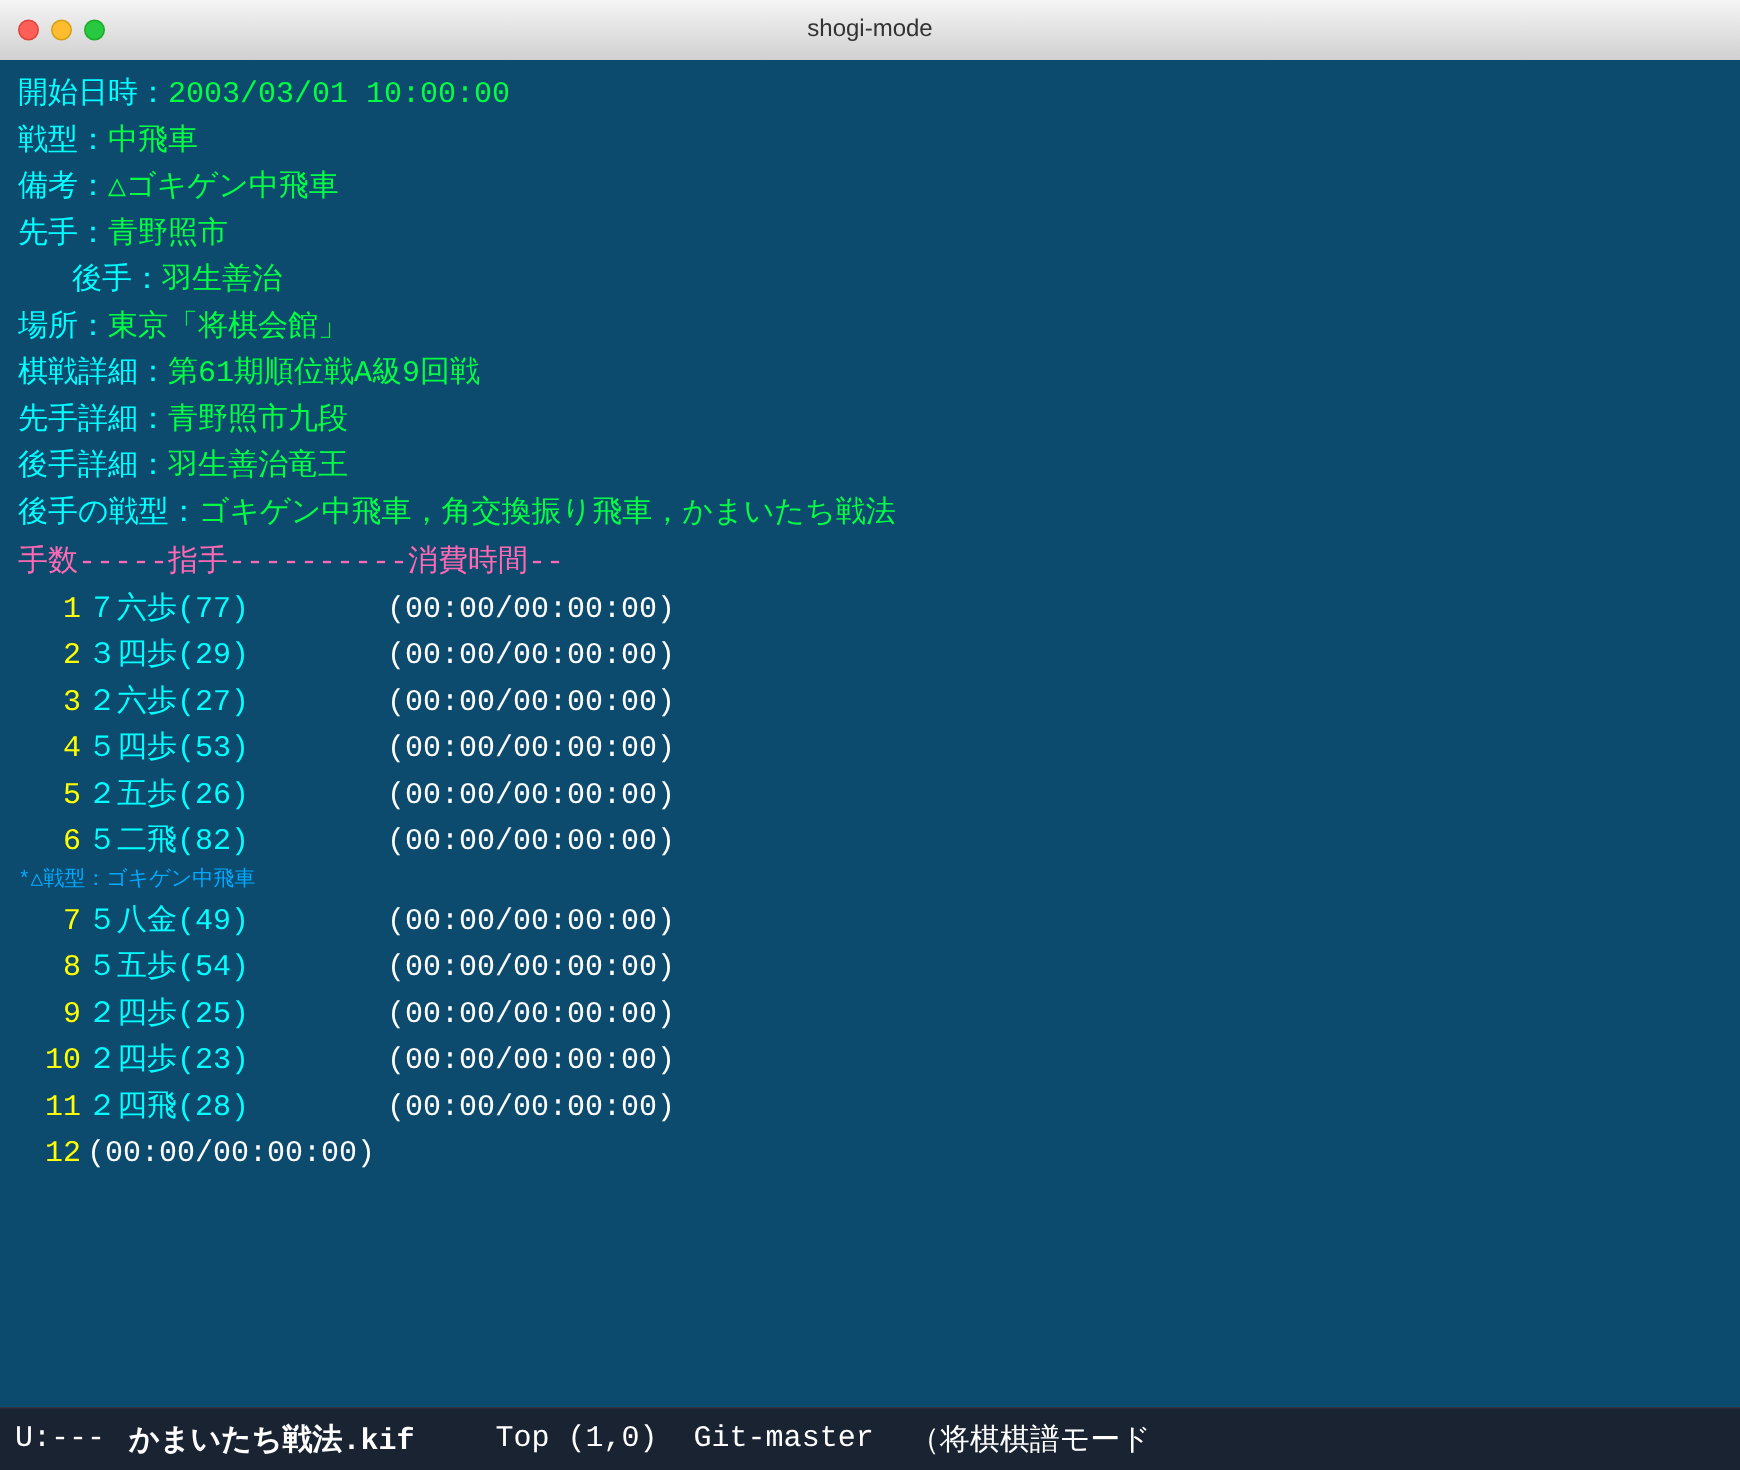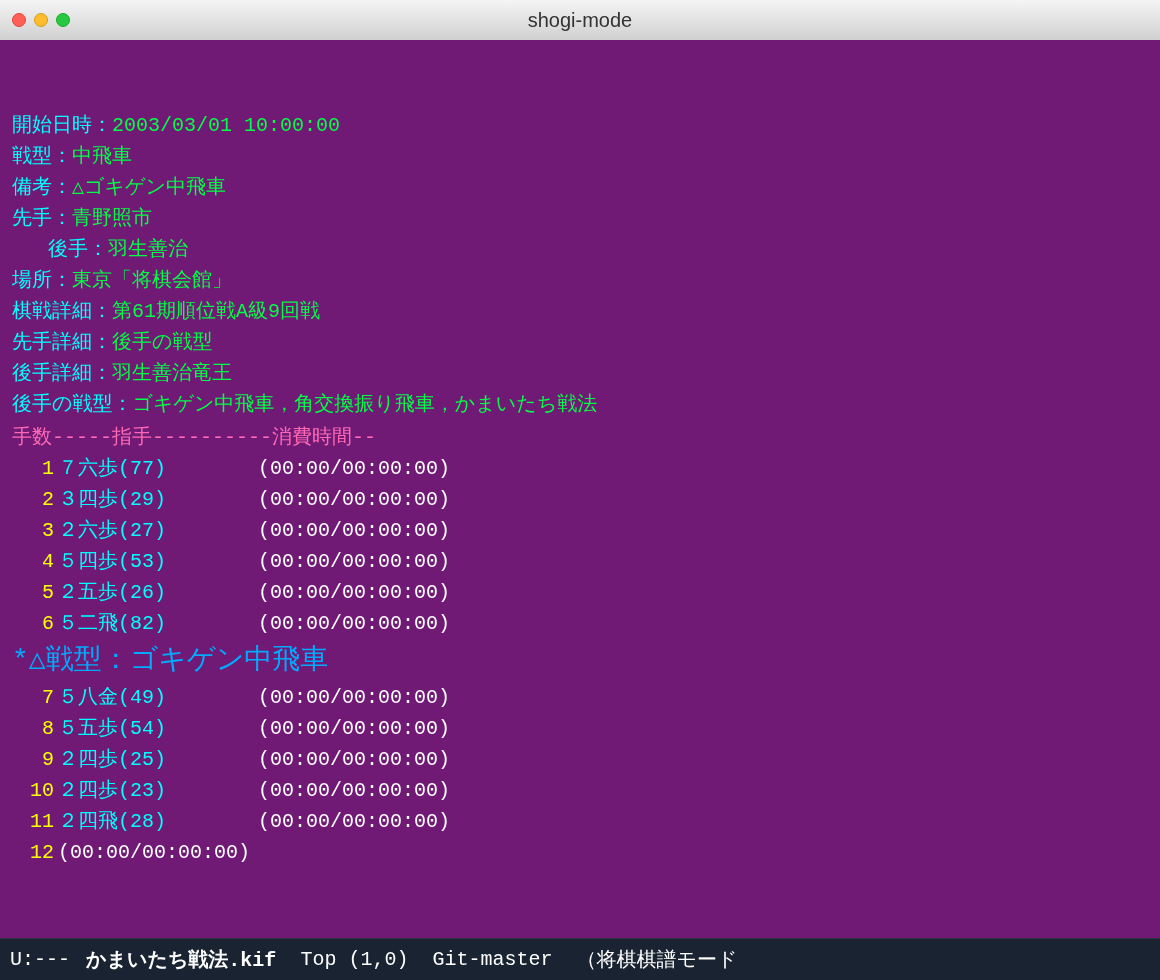--- a/index.html
+++ b/index.html
@@ -32,32 +32,31 @@
     .window-btn {
       width: 14px;
       height: 14px;
       border-radius: 50%;
       cursor: pointer;
     }
     .btn-close { background: #ff5f57; border: 1px solid #e0443e; }
     .btn-min { background: #febc2e; border: 1px solid #d4a017; }
     .btn-max { background: #28c840; border: 1px solid #1aab29; }
     #title-text {
-      font-size: 20px;
+      font-size: 16px;
       color: #333;
       font-family: -apple-system, BlinkMacSystemFont, sans-serif;
     }
     #main-content {
       flex: 1;
-      background: #701a75;
+      background: #0c4a6e;
       padding: 8px 12px;
       overflow: hidden;
       display: flex;
       flex-direction: column;
-      justify-content: center;
     }
     .info-line {
       font-size: 20px;
       line-height: 1.55;
       white-space: nowrap;
     }
     
     #moves-section {
       margin-top: 2px;
     }
@@ -80,41 +79,41 @@
     }
     .move-detail {
       color: #00ffff;
       width: 200px;
     }
     .move-time {
       color: #ffffff;
     }
     .annotation-line {
       color: #00aaff;
-      font-size: 28px;
+      font-size: 14px;
       line-height: 1.55;
     }
     #status-bar {
       background: #1a2332;
       border-top: 1px solid #334;
       height: 42px;
       display: flex;
       align-items: center;
       padding: 0 10px;
       flex-shrink: 0;
       gap: 0;
     }
     .status-item {
       font-size: 20px;
       color: #ffffff;
       font-family: 'Courier New', Courier, monospace;
     }
     .status-u { color: #ffffff; margin-right: 16px; }
     .status-filename { color: #ffffff; font-weight: bold; margin-right: 24px; }
-    .status-pos { color: #ffffff; margin-right: 24px; }
+    .status-pos { color: #ffffff; margin-right: 24px; margin-left: 30px; }
     .status-branch { color: #ffffff; margin-right: 24px; }
     .status-mode { color: #ffffff; }
   </style>
 </head>
 <body>
 
 <div id="title-bar">
   <div id="window-controls">
     <div class="window-btn btn-close"></div>
     <div class="window-btn btn-min"></div>
@@ -150,21 +149,21 @@
     <div class="info-line">
       <span style="color:#00ffff;">場所：</span><span style="color:#00ff44;">東京「将棋会館」</span>
     </div>
 
 
     <div class="info-line">
       <span style="color:#00ffff;">棋戦詳細：</span><span style="color:#00ff44;">第61期順位戦A級9回戦</span>
     </div>
 
     <div class="info-line">
-      <span style="color:#00ffff;">先手詳細：</span><span style="color:#00ff44;">後手の戦型</span>
+      <span style="color:#00ffff;">先手詳細：</span><span style="color:#00ff44;">青野照市九段</span>
     </div>
 
     <div class="info-line">
       <span style="color:#00ffff;">後手詳細：</span><span style="color:#00ff44;">羽生善治竜王</span>
     </div>
 
     <div class="info-line">
       <span style="color:#00ffff;">後手の戦型：</span><span style="color:#00ff44;">ゴキゲン中飛車，角交換振り飛車，かまいたち戦法</span>
     </div>
 

